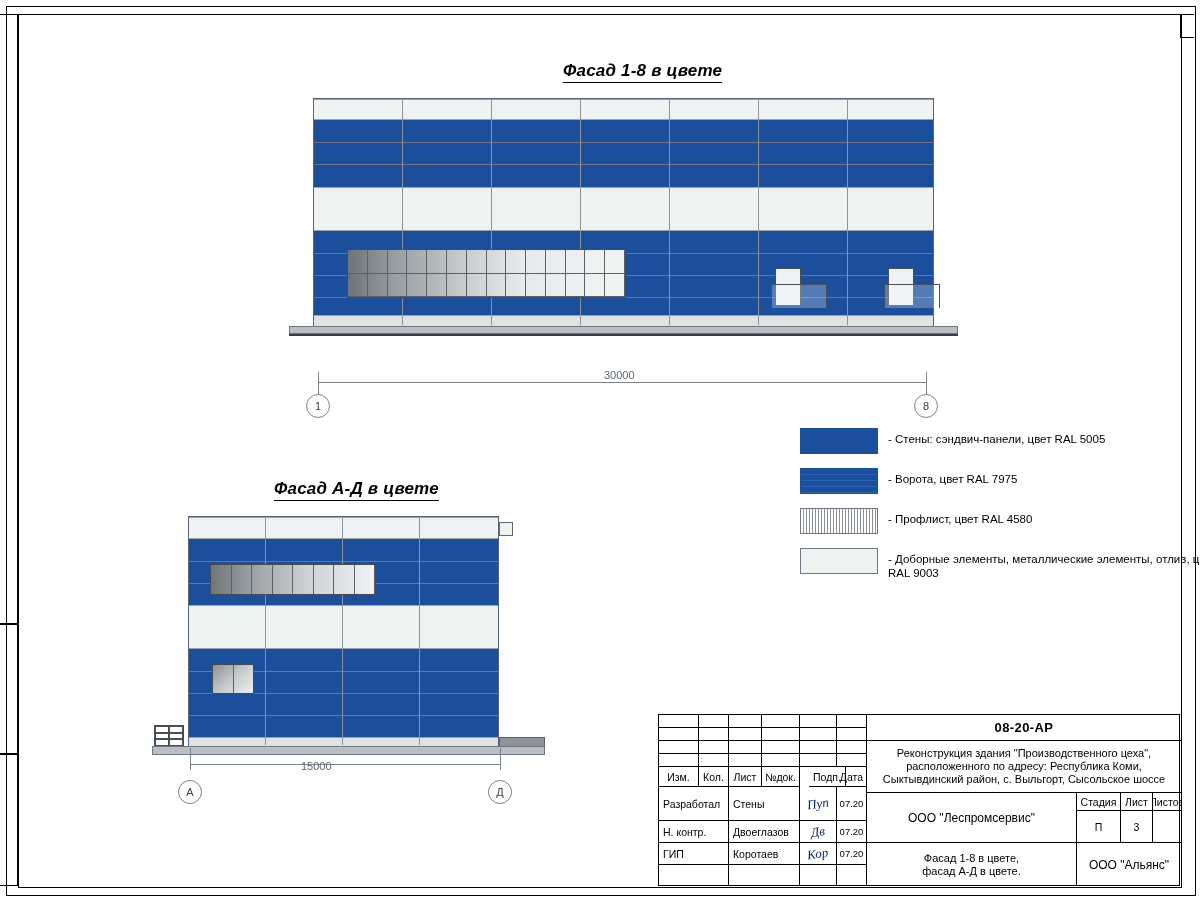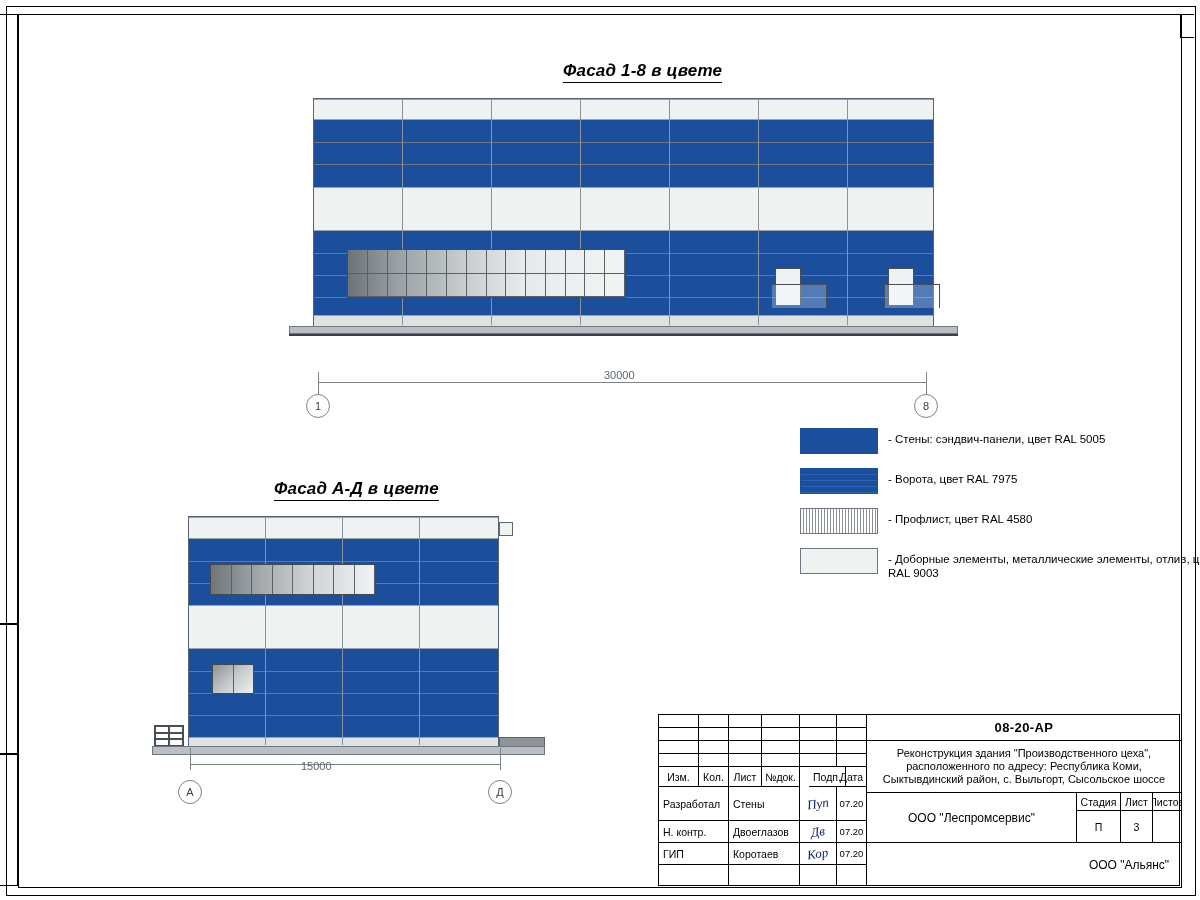--- a/index.html
+++ b/index.html
@@ -599,18 +599,22 @@
     <div class="cell" style="left:141px;top:128px; width:37px; height:22px;">
       <span class="sig">Кор</span>
     </div>
     <div class="cell" style="left:178px;top:128px; width:30px; height:22px; font-size:9.5px;">07.20</div>
 
     <div class="cell" style="left:0;   top:150px; width:70px; height:21px; border-bottom:none;"></div>
     <div class="cell" style="left:70px; top:150px; width:71px; height:21px; border-bottom:none;"></div>
     <div class="cell" style="left:141px;top:150px; width:37px; height:21px; border-bottom:none;"></div>
     <div class="cell" style="left:178px;top:150px; width:30px; height:21px; border-bottom:none;"></div>
 
+    <div class="cell multi" style="left:208px; top:128px; width:210px; height:43px; border-bottom:none;">
+      <span style="white-space:pre-line;">Фасад 1-8 в цвете,
+фасад А-Д в цвете.</span>
+    </div>
 
     <div class="cell" style="left:418px; top:128px; width:104px; height:43px; border-right:none; border-bottom:none; font-size:12px;">ООО "Альянс"</div>
 
   </div>
 
 </div>
 
 </body></html>

